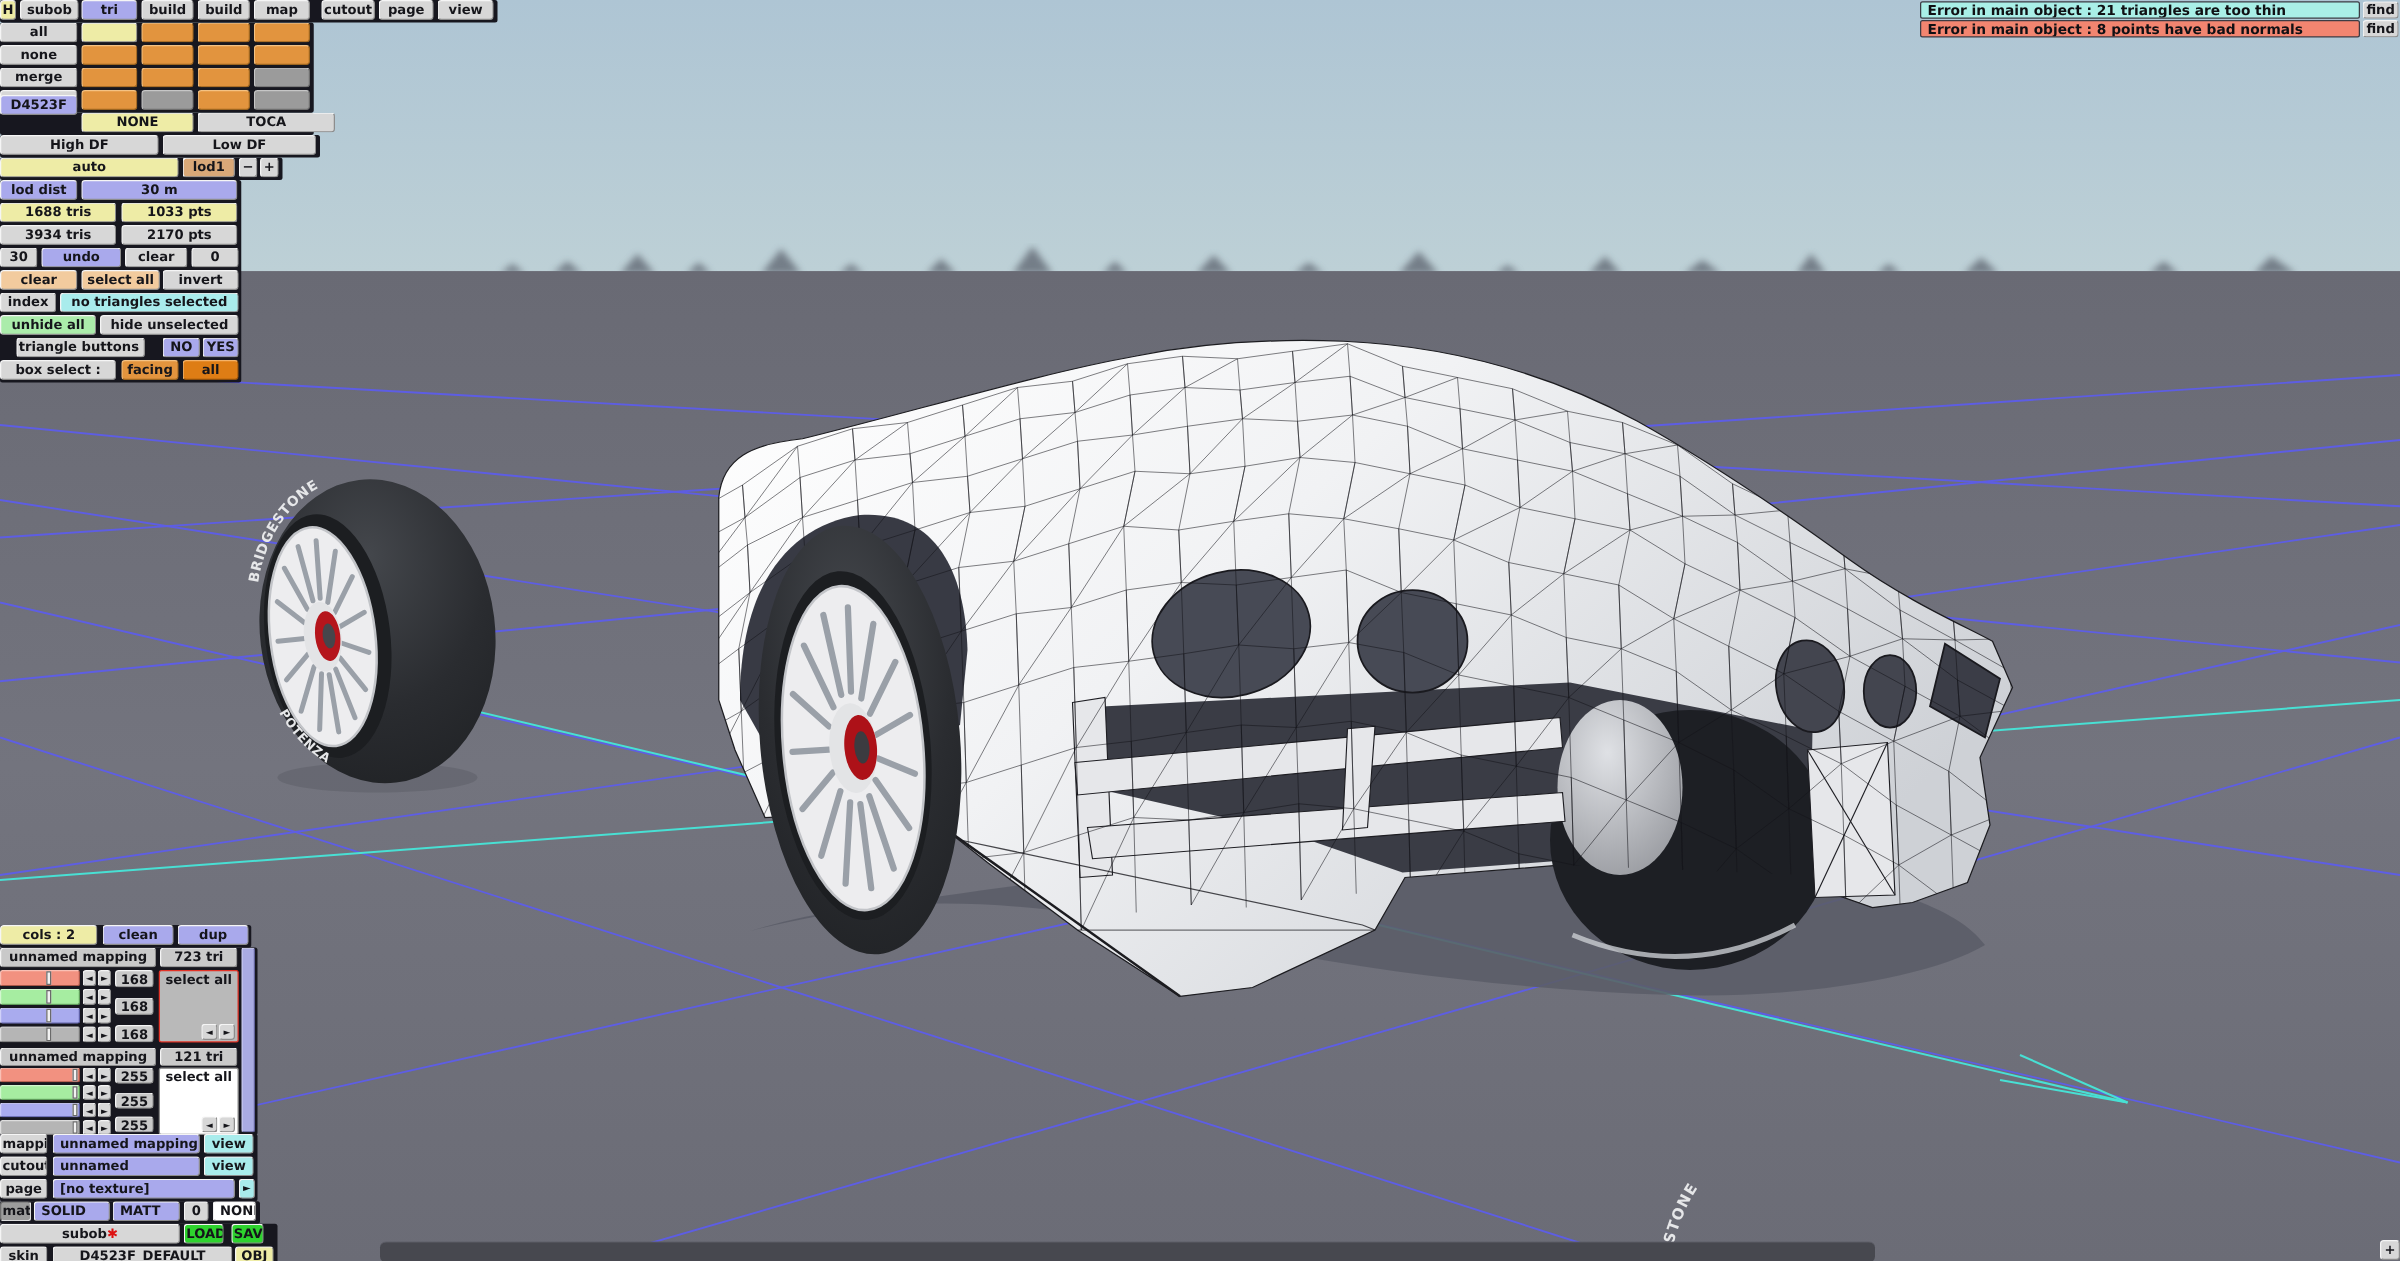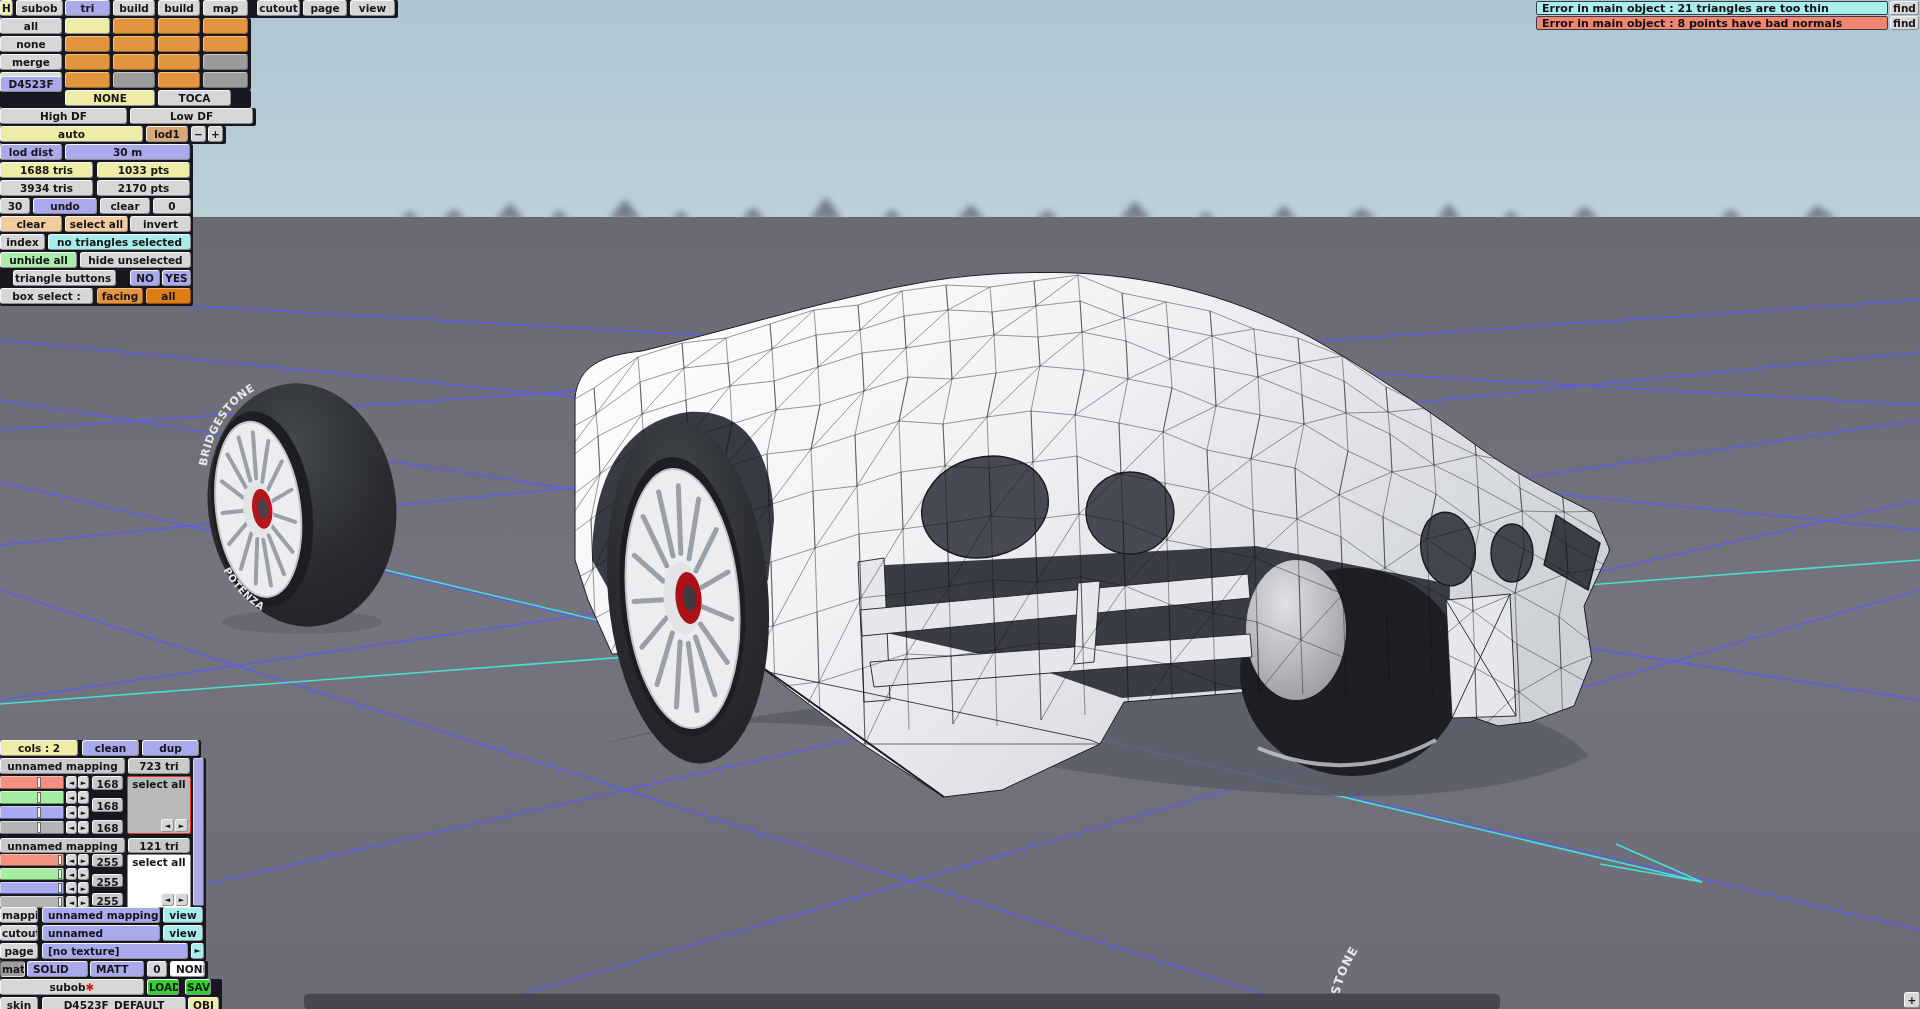--- a/index.html
+++ b/index.html
@@ -240,21 +240,21 @@
   <div class="btn gc" style="left:203px;top:54px;width:45px"></div>
 
   <div class="btn" style="left:0;top:72px;width:62px">–</div>
   <div class="btn o" style="left:65px;top:72px;width:45px"></div>
   <div class="btn gc" style="left:113px;top:72px;width:42px"></div>
   <div class="btn o" style="left:158px;top:72px;width:42px"></div>
   <div class="btn gc" style="left:203px;top:72px;width:45px"></div>
 
   <div class="btn p" style="left:0;top:76px;width:62px">D4523F</div>
   <div class="btn y" style="left:65px;top:90px;width:90px">NONE</div>
-  <div class="btn" style="left:158px;top:90px;width:73px">TOCA</div>
+  <div class="btn" style="left:158px;top:90px;width:110px">TOCA</div>
 
   <div class="btn" style="left:0;top:108px;width:127px">High DF</div>
   <div class="btn" style="left:130px;top:108px;width:123px">Low DF</div>
 
   <div class="btn y" style="left:0;top:126px;width:143px">auto</div>
   <div class="btn tan" style="left:146px;top:126px;width:42px">lod1</div>
   <div class="btn" style="left:191px;top:126px;width:15px">−</div>
   <div class="btn" style="left:208px;top:126px;width:15px">+</div>
 
   <div class="btn p" style="left:0;top:144px;width:62px">lod dist</div>

